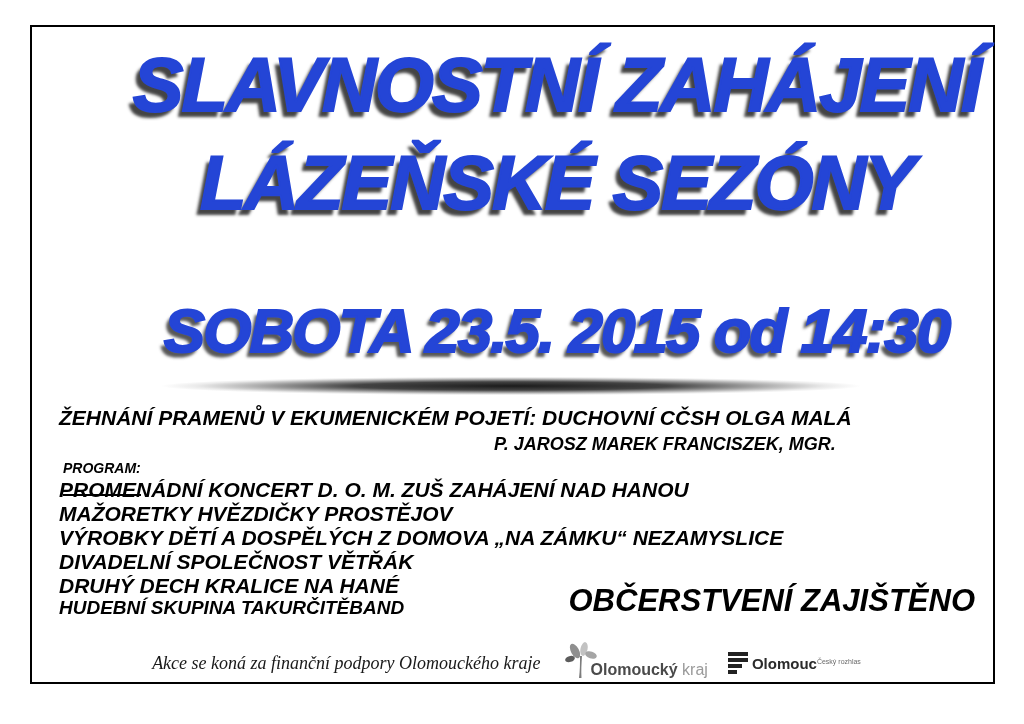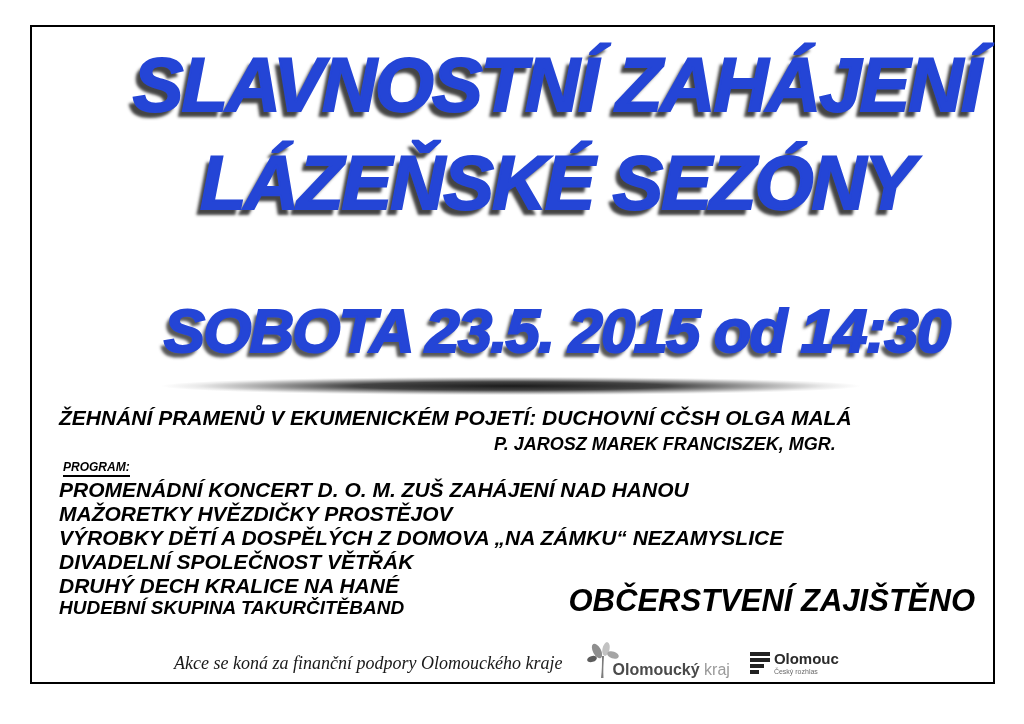--- a/index.html
+++ b/index.html
@@ -25,43 +25,43 @@
   
   .divider{position:absolute;left:30px;top:346px;width:898px;height:26px;
     background:radial-gradient(ellipse 50% 46% at 50% 50%,
       rgba(15,15,15,0.95) 0%,rgba(35,35,35,0.85) 35%,
       rgba(90,90,90,0.45) 58%,rgba(140,140,140,0.18) 70%,transparent 78%);}
 
   
   .cond{font-weight:bold;font-style:italic;color:#000;white-space:nowrap;}
   .blessing1{position:absolute;left:27px;top:379px;font-size:21px;}
   .blessing2{position:absolute;left:462px;top:407px;font-size:18px;}
-  .program-label{position:absolute;left:31px;top:433px;font-size:12px;
-      border-bottom:2px solid #000;padding-bottom:1px;}
+  .program-label{position:absolute;left:31px;top:433px;font-size:14px;
+      border-bottom:2px solid #000;padding-bottom:18px;}
   .program-list{position:absolute;left:27px;top:451px;}
   .program-item{font-size:21px;line-height:24px;font-weight:bold;
       font-style:italic;color:#000;white-space:nowrap;}
   .band-line{position:absolute;left:27px;top:570px;font-size:19px;}
   .band-name{font-size:19px;}
   .refreshments{position:absolute;right:18px;top:556px;font-size:31px;}
 
   
   .footer{position:absolute;left:0;top:615px;width:100%;display:flex;
       align-items:center;justify-content:center;gap:20px;
       transform:translateX(-6px);}
   .support-text{font-family:"Liberation Serif","DejaVu Serif",serif;
       font-style:italic;font-size:18px;color:#1a1a1a;white-space:nowrap;}
   .logo{display:flex;align-items:center;gap:4px;}
   .logo-kraj-text{font-size:16px;color:#4a4a4a;font-weight:bold;
       margin-top:14px;margin-left:-14px;}
   .logo-kraj-text .light{color:#9a9a9a;font-weight:normal;}
   .bars{display:flex;flex-direction:column;gap:2px;width:20px;}
   .bars div{height:4px;background:#222;}
   .b1{width:20px;} .b2{width:20px;} .b3{width:14px;} .b4{width:9px;}
-  .logo-radio-text{display:flex;flex-direction:column;line-height:1;}
+  .logo-radio-text{display:flex;flex-direction:row;line-height:1;}
   .radio-city{font-size:15px;font-weight:bold;color:#2b2b2b;}
   .radio-sub{font-size:7px;color:#6a6a6a;margin-top:2px;}
 </style>
 </head>
 <body>
 
 <div class="frame">
 
   <div class="blue-head t1">SLAVNOSTNÍ ZAHÁJENÍ</div>
   <div class="blue-head t2">LÁZEŇSKÉ SEZÓNY</div>

